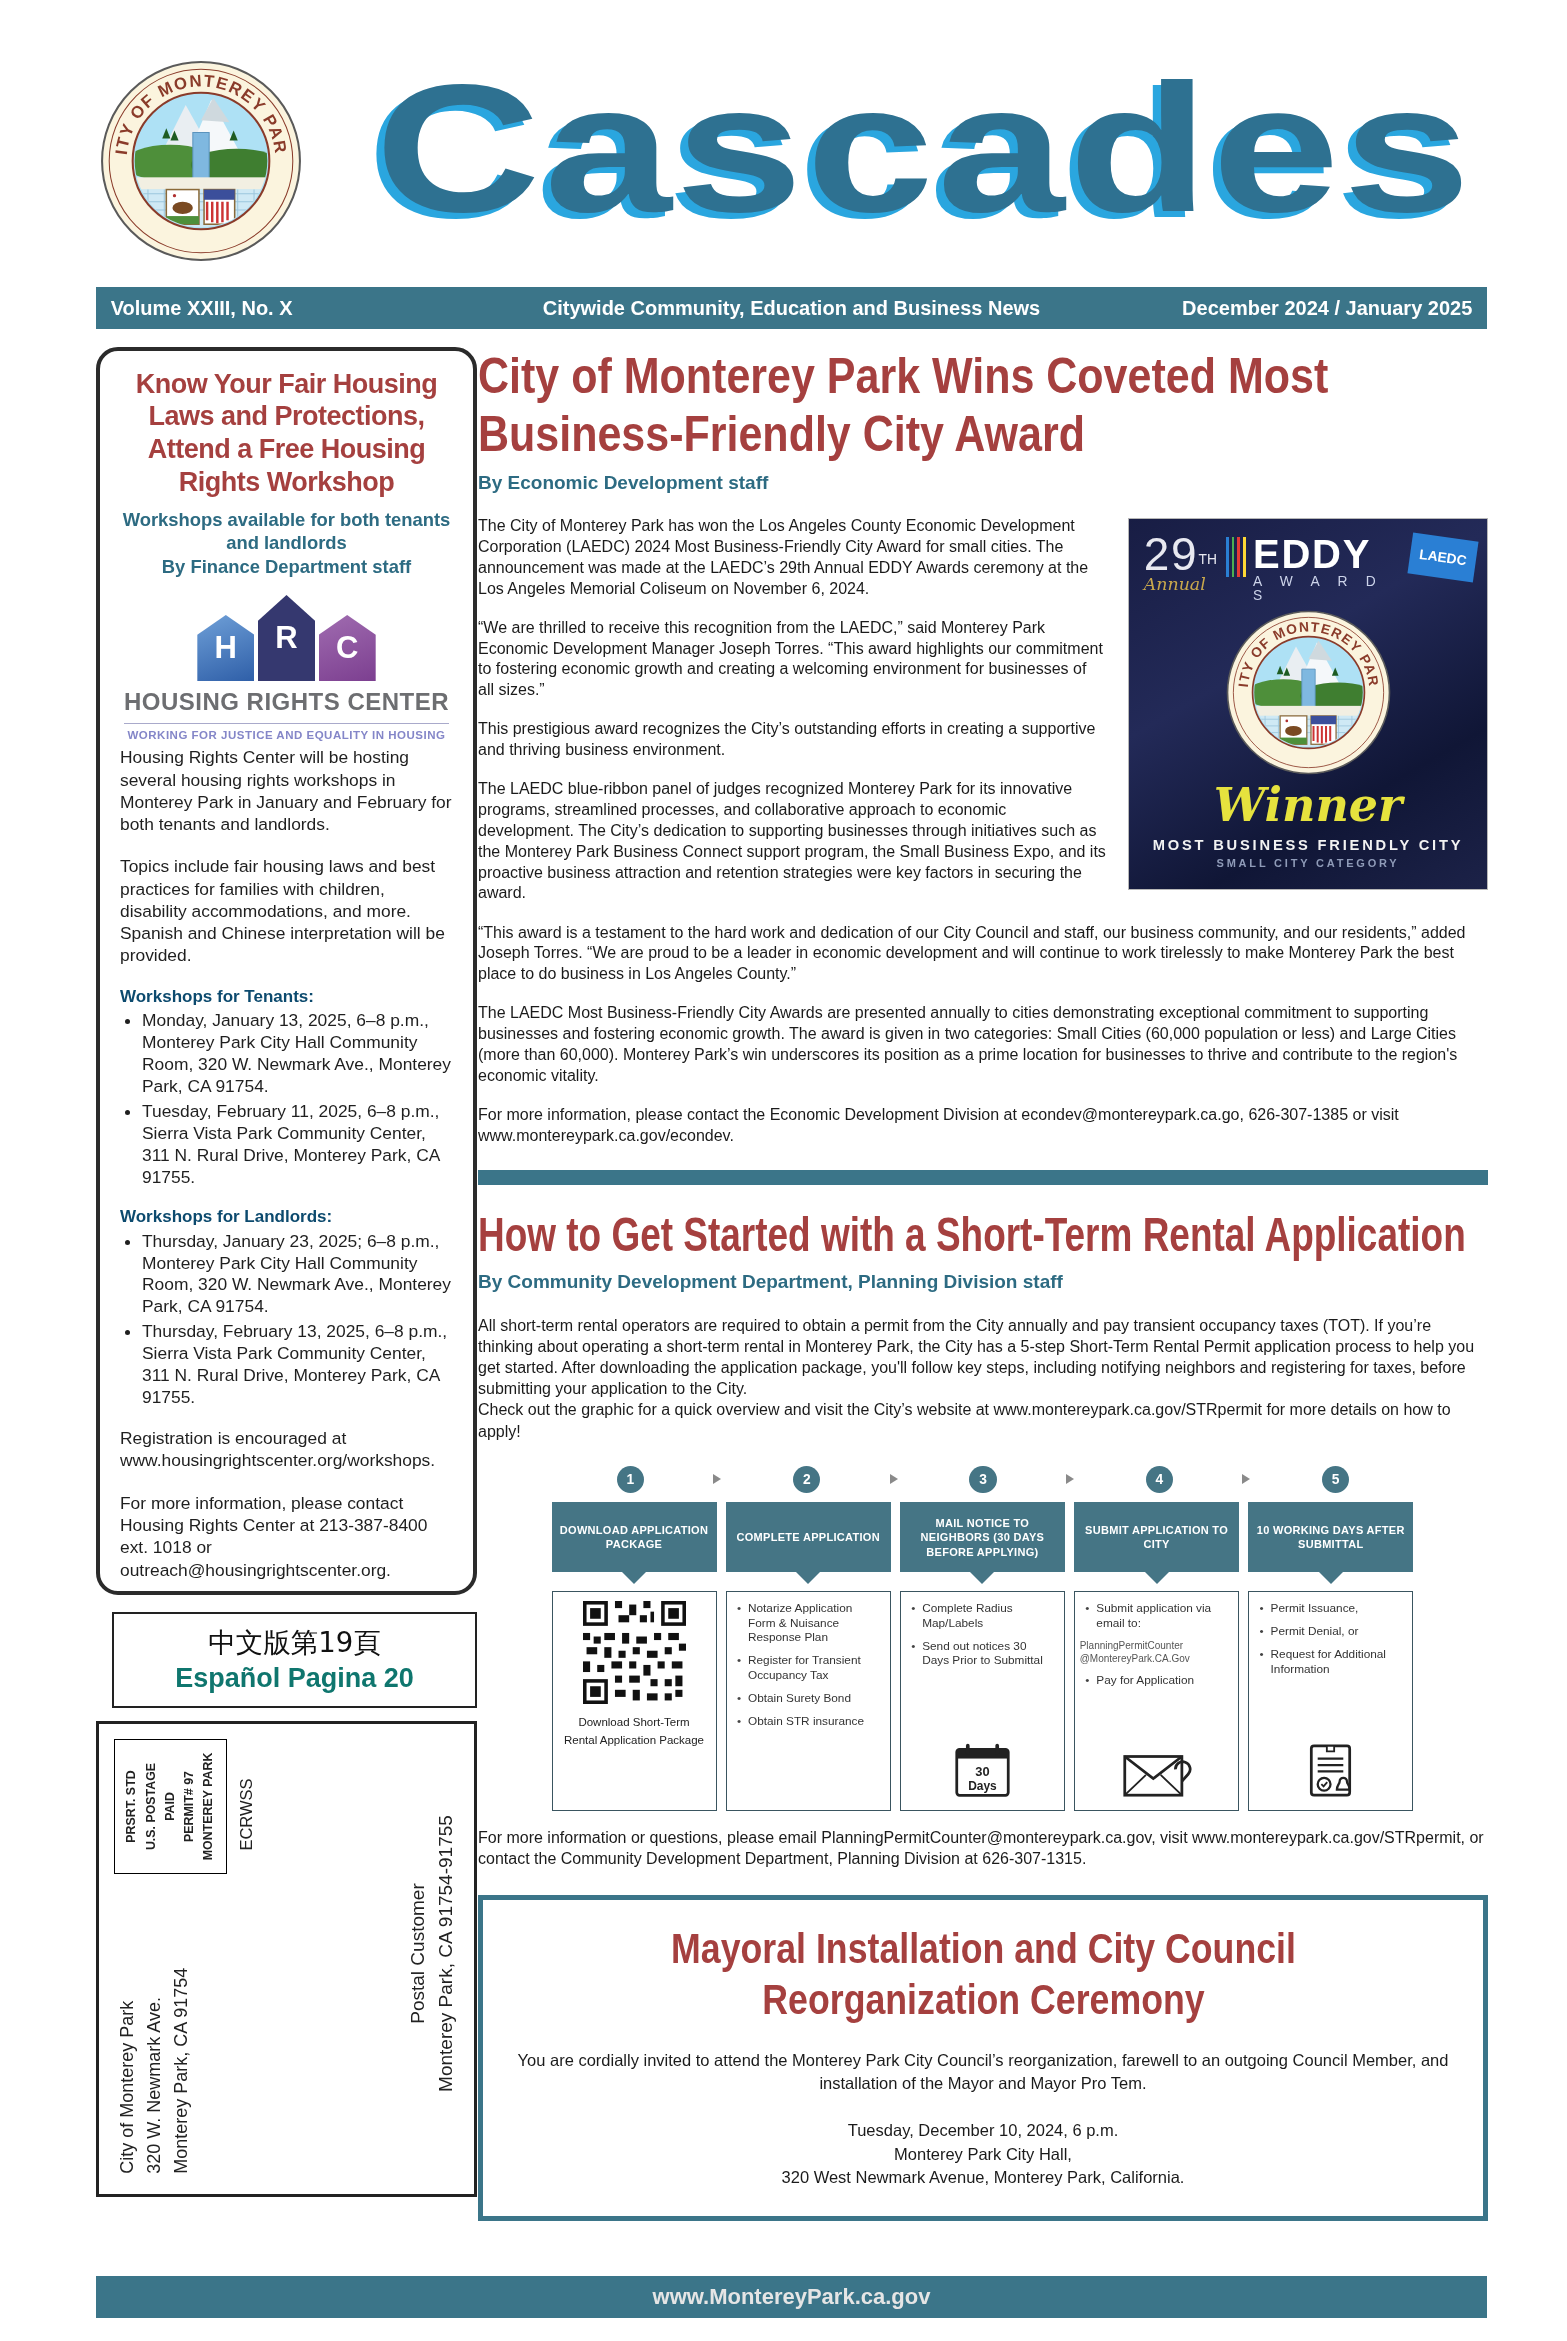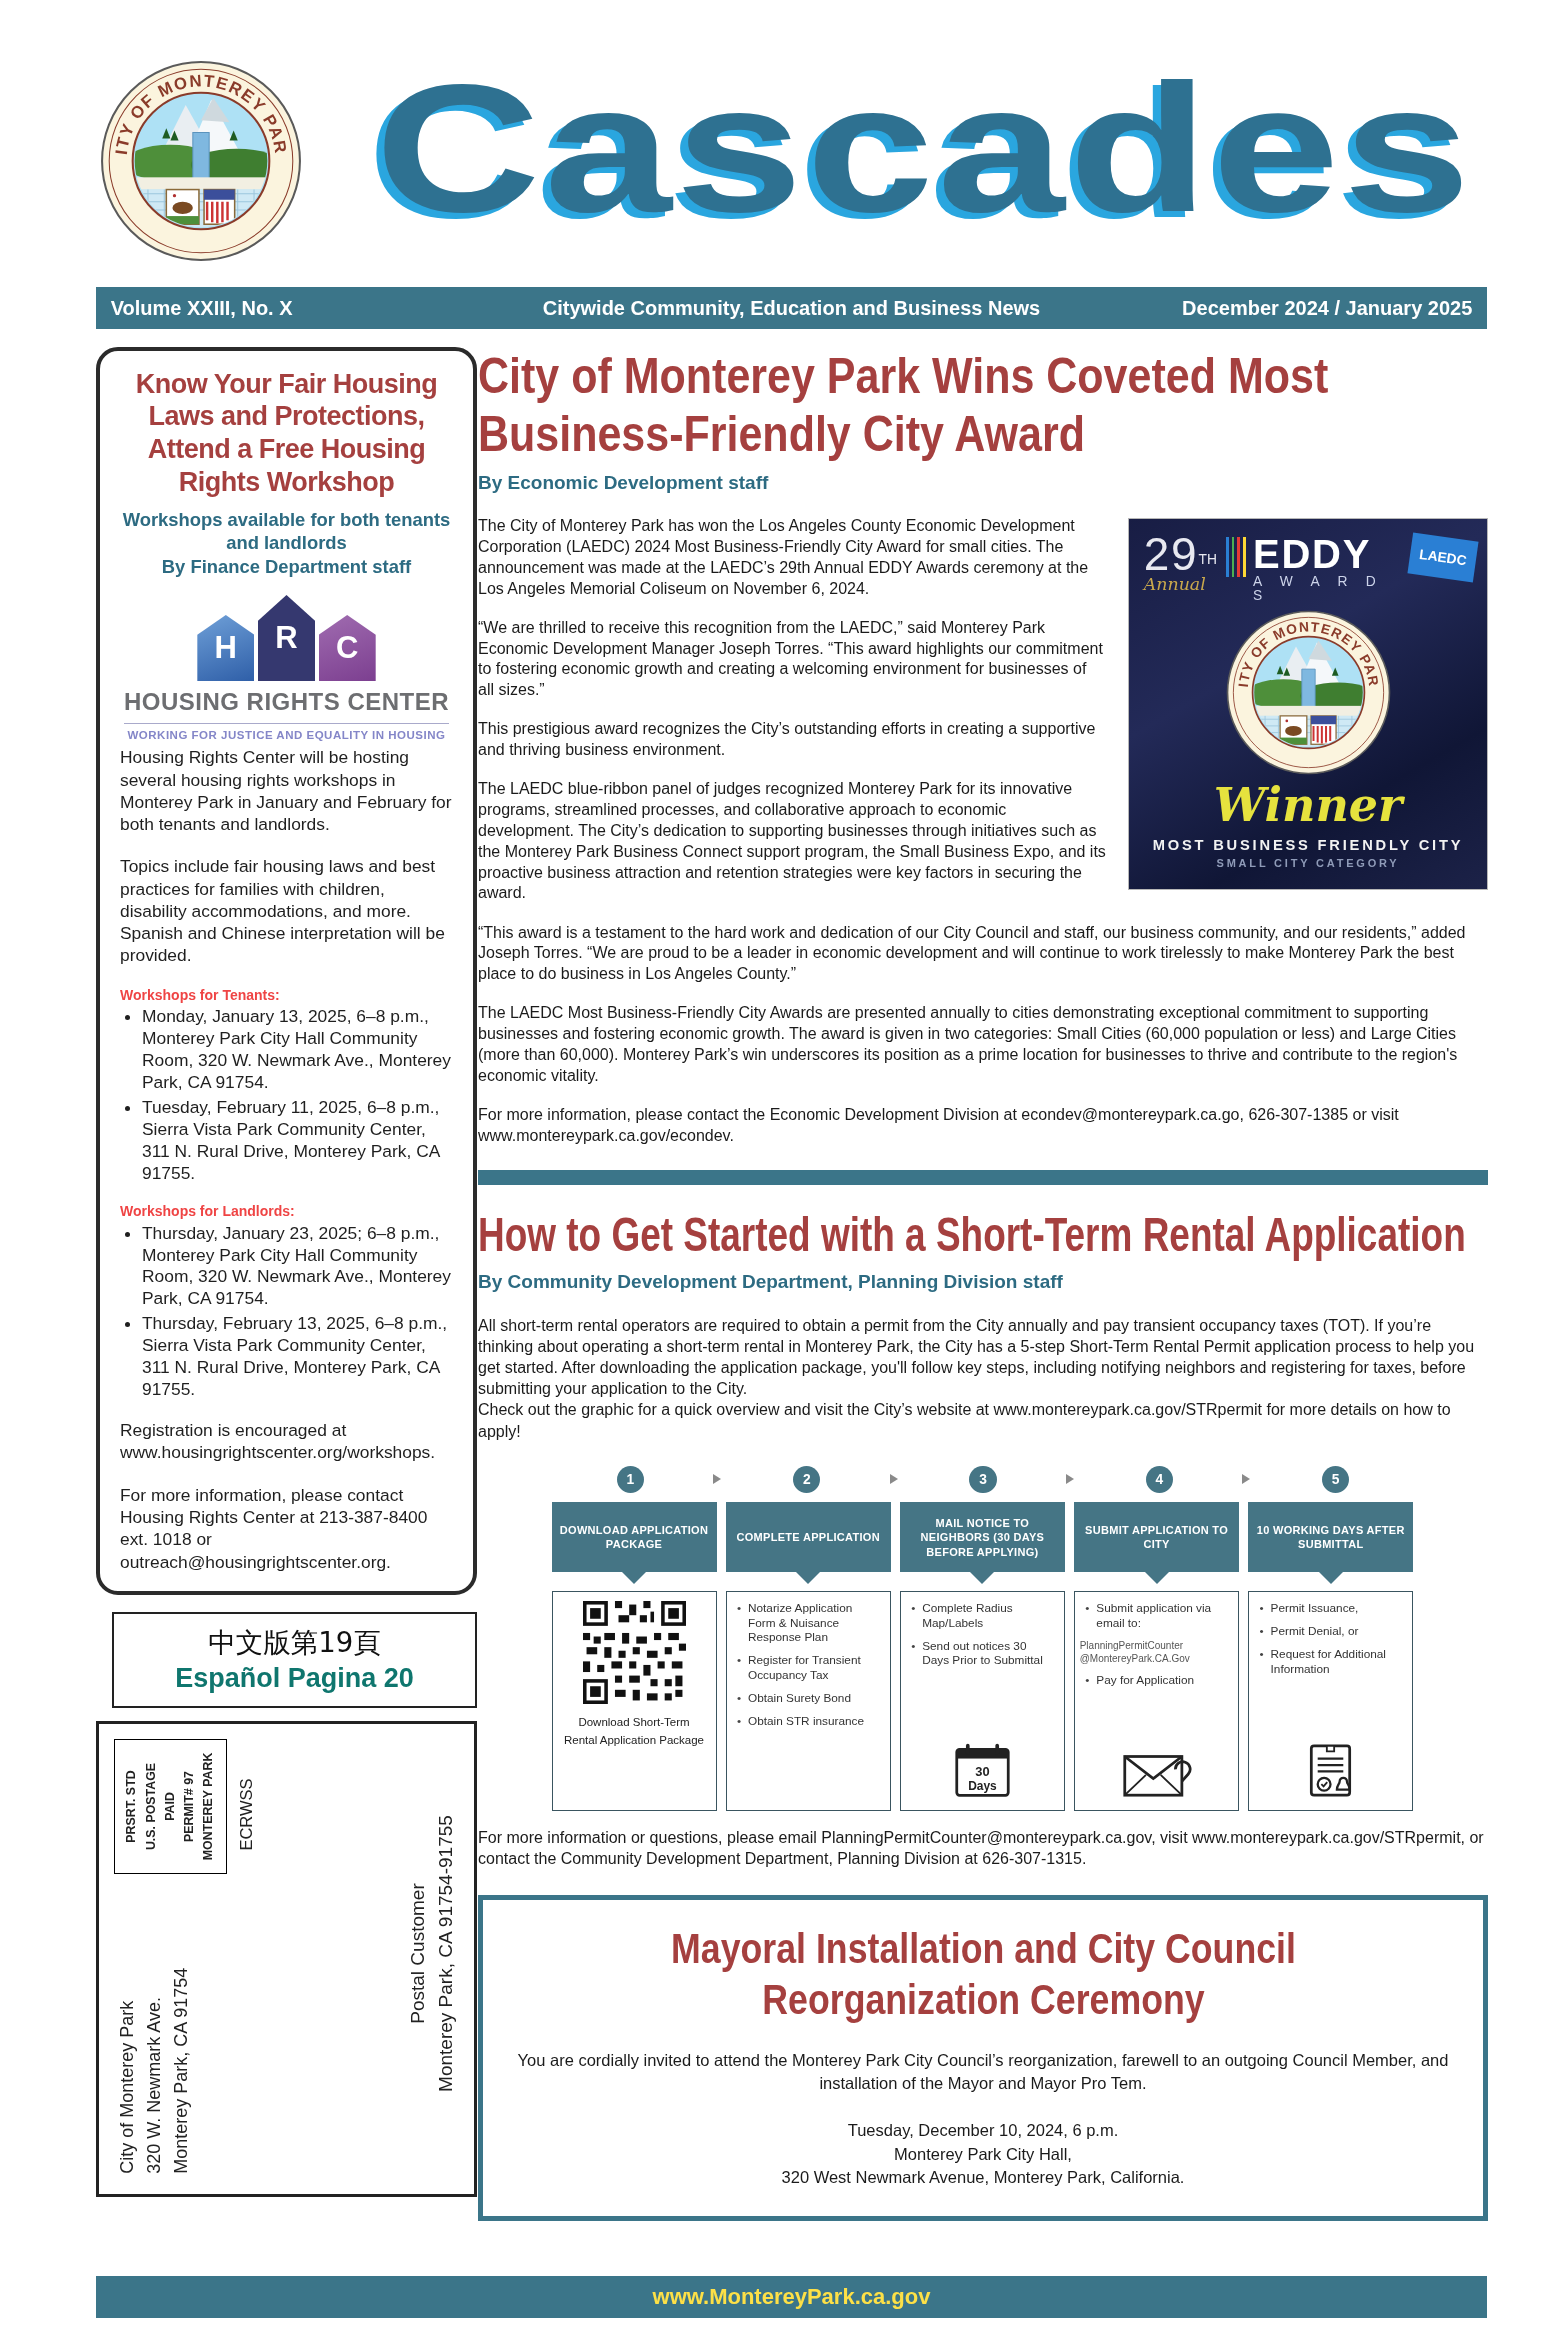--- a/index.html
+++ b/index.html
@@ -33,21 +33,21 @@
   .hrc-houses{display:flex;justify-content:center;align-items:flex-end;gap:3.7px;height:88px;}
   .house{clip-path:polygon(0 30%,50% 0,100% 30%,100% 100%,0 100%);width:57px;
       display:flex;align-items:center;justify-content:center;color:#fff;font-weight:700;font-size:31px;}
   .house.h1{height:66px;background:linear-gradient(160deg,#6fa0d8,#2f5fa8);}
   .house.h2{height:86px;background:#35386f;}
   .house.h3{height:66px;background:linear-gradient(160deg,#a06cb0,#7c3f90);}
   .hrc-name{color:#6d6e71;font-weight:700;font-size:24px;letter-spacing:0.5px;margin-top:7.3px;
       padding-bottom:7px;border-bottom:1.8px solid #a9aacb;display:inline-block;}
   .hrc-tagline{color:#8486c8;font-weight:700;font-size:11.5px;letter-spacing:0.5px;margin-top:4.6px;}
   .sb-p{font-size:17.4px;line-height:1.28;margin:0 0 20px;color:#1f1f1f;}
-  .sb-h{color:#ef4444;font-weight:700;font-size:14px;margin:0 0 3.7px;}
+  .sb-h{color:#0c4a6e;font-weight:700;font-size:17px;margin:0 0 3.7px;}
   .sb-list{margin:0 0 18.4px;padding-left:22px;font-size:17.4px;line-height:1.26;color:#1f1f1f;}
   .sb-list li{margin-bottom:2.8px;}
 
   .sbox2{border:2.8px solid #222;margin-top:16.5px;height:96px;box-sizing:border-box;
       display:flex;flex-direction:column;align-items:center;justify-content:center;margin-left:16px;}
   .lang-cn{font-size:27.5px;color:#111;font-family:"DejaVu Sans",sans-serif;}
   .lang-es{font-size:27px;font-weight:700;color:#0f766e;margin-top:1.8px;}
 
   .sbox3{border:3.7px solid #222;margin-top:13px;height:476px;box-sizing:border-box;position:relative;overflow:hidden;}
   .mail-inner{position:absolute;left:3.7px;top:0;width:459px;height:365px;
@@ -121,21 +121,21 @@
   .outro{font-size:16px;line-height:1.32;margin:16.5px 0 0;color:#1b1b1b;}
 
   
   .mayoral{border:5.5px solid #3b7589;margin-top:26px;padding:24px 27.5px 27.5px;box-sizing:border-box;text-align:center;}
   .mayoral-title{color:#a5403f;font-weight:700;font-size:42px;line-height:1.2;margin:0 0 24px;}
   .mayoral-title .sx{display:inline-block;transform:scaleX(0.85);transform-origin:center top;}
   .mayoral p{font-size:16.5px;line-height:1.4;margin:0 0 24px;color:#1b1b1b;}
   .mayoral .when{margin:0;line-height:1.4;font-size:16.5px;color:#1b1b1b;}
 
   
-  #footer{left:96px;top:2276px;width:1391px;height:42px;background:#3b7589;color:#fde047;
+  #footer{left:96px;top:2276px;width:1391px;height:42px;background:#3b7589;color:#e5e5e5;
       display:flex;align-items:center;justify-content:center;font-weight:700;font-size:22px;}
 </style>
 </head>
 <body>
 
 <svg width="0" height="0" style="position:absolute" aria-hidden="true">
   <defs>
     <symbol id="citySeal" viewBox="0 0 200 200">
       <circle cx="100" cy="100" r="97" fill="#fbf4de" stroke="#5a5a5a" stroke-width="2"></circle>
       <circle cx="100" cy="100" r="90" fill="none" stroke="#8a3b2a" stroke-width="1"></circle>

